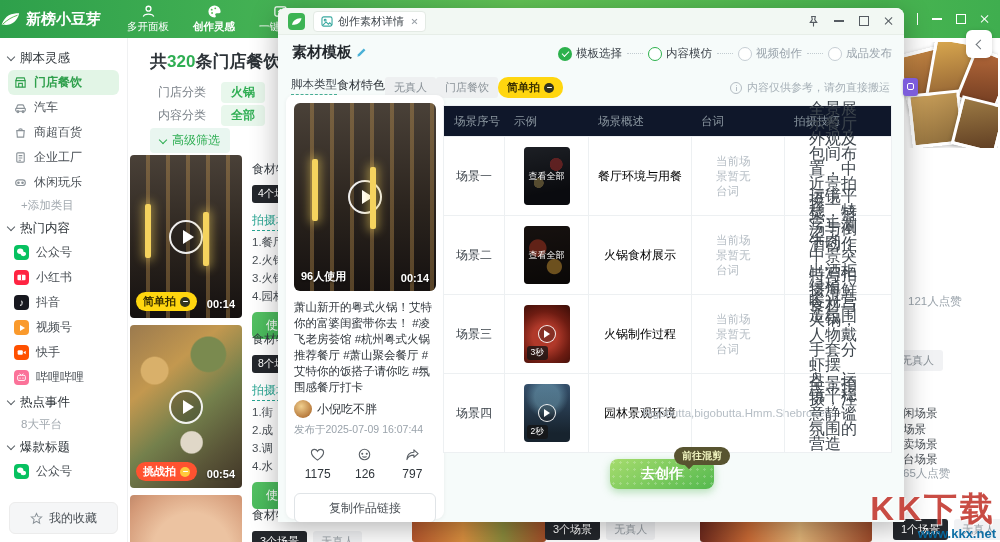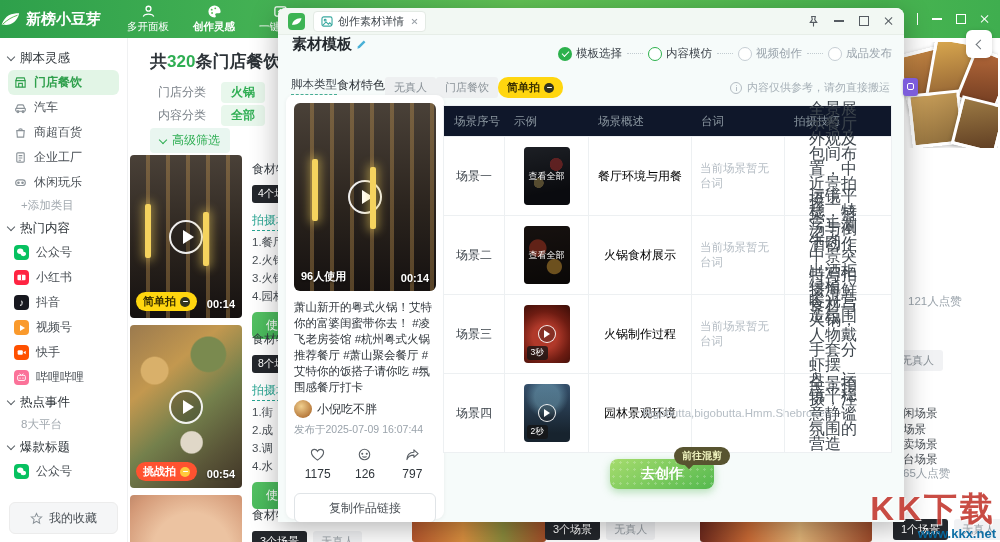--- a/index.html
+++ b/index.html
@@ -109,21 +109,21 @@
   .m-titlebar{height:26px;background:#f2f8f3;border-radius:8px 8px 0 0;border-bottom:1px solid #e7eee8;
     display:flex;align-items:center;gap:8px;padding:0 10px}
   .m-logo{width:17px;height:17px;border-radius:4px;background:#3db454;display:flex;align-items:center;justify-content:center}
   .m-tab{display:flex;align-items:center;gap:5px;height:19px;padding:0 7px;background:#fff;border:1px solid #e3eae4;
     border-radius:4px;font-size:11px;color:#3f464c;cursor:pointer}
   .tab-x{position:relative;width:7px;height:7px;margin-left:2px}
   .tab-x::before,.tab-x::after{content:"";position:absolute;left:3px;top:0;width:1px;height:7px;background:#9aa1a7}
   .tab-x::before{transform:rotate(45deg)}.tab-x::after{transform:rotate(-45deg)}
   .m-controls{margin-left:auto;display:flex;align-items:center;gap:15px;color:#565c62}
   .m-body{position:absolute;left:0;right:0;top:27px;bottom:0;background:#f6fbfa;overflow:hidden}
-  .m-title{position:absolute;left:14px;top:0;display:flex;align-items:center;gap:4px;font-size:15px;font-weight:bold;color:#23282d}
+  .m-title{position:absolute;left:14px;top:8px;display:flex;align-items:center;gap:4px;font-size:15px;font-weight:bold;color:#23282d}
   .steps{position:absolute;top:11px;right:12px;display:flex;align-items:center;gap:5px}
   .step{display:flex;align-items:center;gap:4px;font-size:11.5px;color:#3c434a;white-space:nowrap}
   .step.todo{color:#9aa4ac}
   .dotc{position:relative;width:14px;height:14px;border-radius:50%;box-sizing:border-box}
   .dotc.done{background:#2cb14c}
   .dotc.done::after{content:"";position:absolute;left:3.5px;top:4px;width:6px;height:3px;border-left:1.5px solid #fff;border-bottom:1.5px solid #fff;transform:rotate(-45deg)}
   .dotc.cur{border:1.5px solid #2cb14c;background:#fff}
   .dotc.off{border:1.5px solid #c6ced4;background:#fff}
   .conn{width:16px;border-top:1.5px dotted #c2ccd1}
   .meta{position:absolute;left:13px;top:42px;display:flex;align-items:flex-start;}
@@ -154,21 +154,21 @@
   
   .tbl{position:absolute;left:165px;top:70px;width:447px;background:#fff;border:1px solid #edf0f2;box-sizing:content-box}
   .thead{display:flex;height:30px;background:#0f172a;align-items:center;font-size:11.5px;color:#8b97a0}
   .thead .hc{padding-left:10px;box-sizing:border-box}
   .trow{display:flex;height:78px;border-top:1px solid #edf0f2;background:#fff}
   .tc{display:flex;align-items:center;justify-content:center;box-sizing:border-box}
   .trow .tc + .tc{border-left:1px solid #edf0f2}
   .w1{width:60px}.w2{width:84px}.w3{width:103px}.w4{width:93px}.w5{width:107px}
   .cell-no{font-size:12px;color:#3c434a}
   .cell-desc{font-size:12px;color:#000000;padding:0 8px;text-align:right}
-  .cell-line{font-size:11.5px;color:#b6bec5;padding:0 8px;text-align:left;line-height:15px}
+  .cell-line{font-size:11.5px;color:#b6bec5;padding:0 24px;text-align:left;line-height:15px}
   .cell-tip{font-size:16px;color:#3f474e;padding:6px 24px;line-height:15px;text-align:left}
   .sthumb{position:relative;width:46px;height:58px;border-radius:4px;overflow:hidden;cursor:pointer}
   .ovl{position:absolute;inset:0;background:rgba(0,0,0,.5);color:#fff;font-size:9px;display:flex;align-items:center;justify-content:center}
   .sbadge{position:absolute;left:3px;bottom:3px;background:rgba(20,20,20,.78);color:#fff;font-size:8.5px;padding:1px 4px;border-radius:3px}
   
   .cta{position:absolute;left:332px;top:424px;width:104px;height:30px;border-radius:8px;cursor:pointer;
     background:radial-gradient(rgba(255,255,255,.22) 1px,transparent 1.4px) 0 0/7px 7px,linear-gradient(150deg,#a6dc6d,#54b94f);
     color:#fff;font-size:14px;font-weight:bold;display:flex;align-items:center;justify-content:center;
     box-shadow:0 3px 8px rgba(80,180,80,.4)}
   .cta-tip{position:absolute;right:-16px;top:-12px;background:#585430;color:#f0f4bf;font-size:10px;padding:2px 8px;border-radius:9px;white-space:nowrap}

